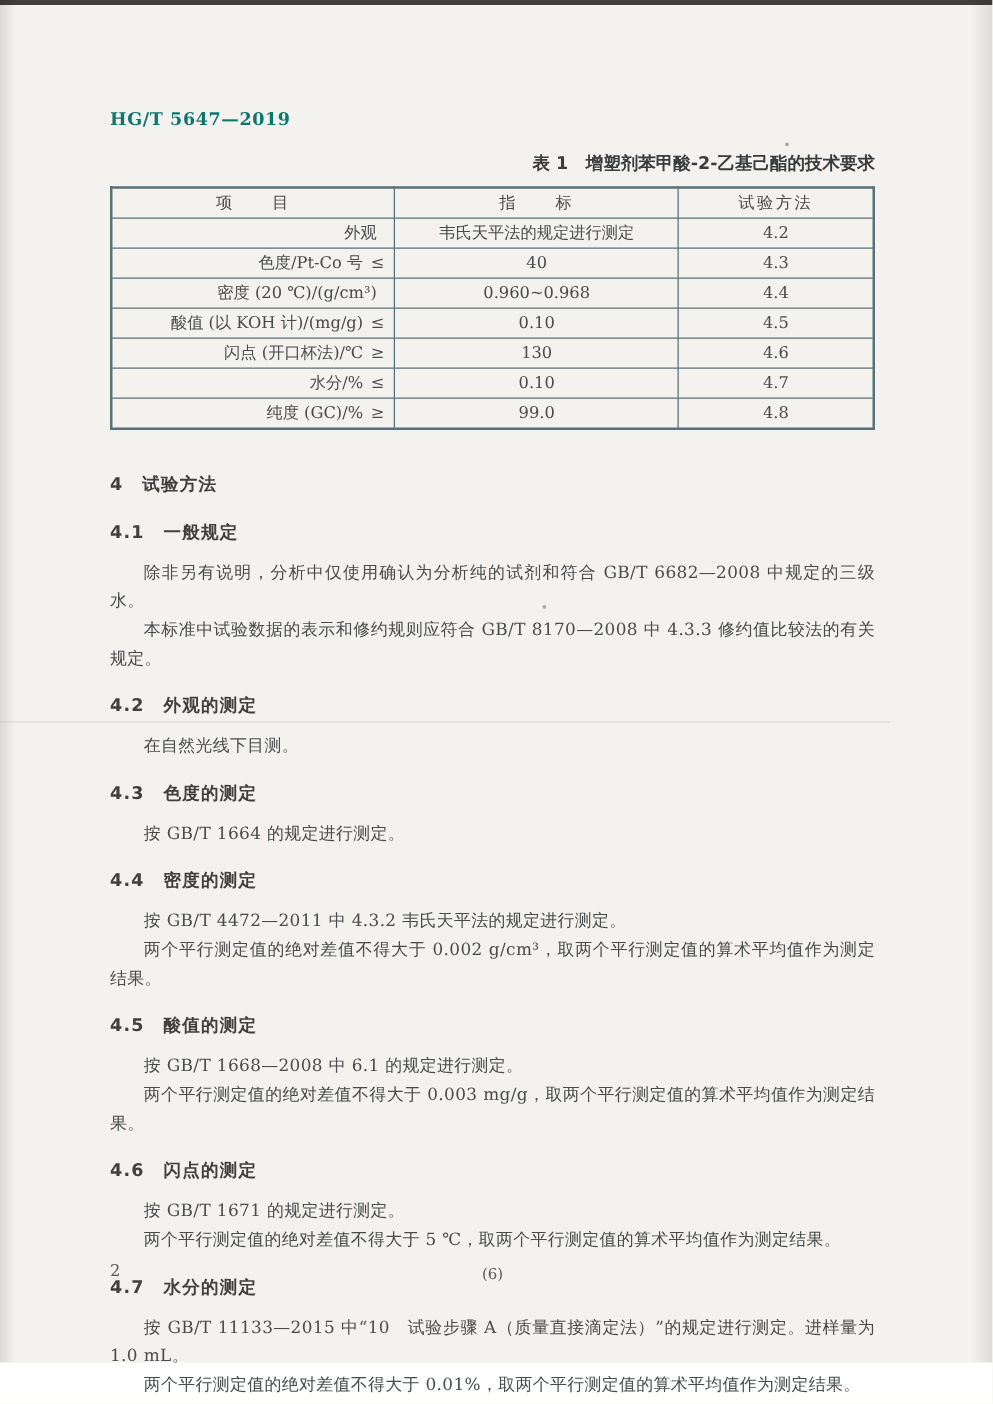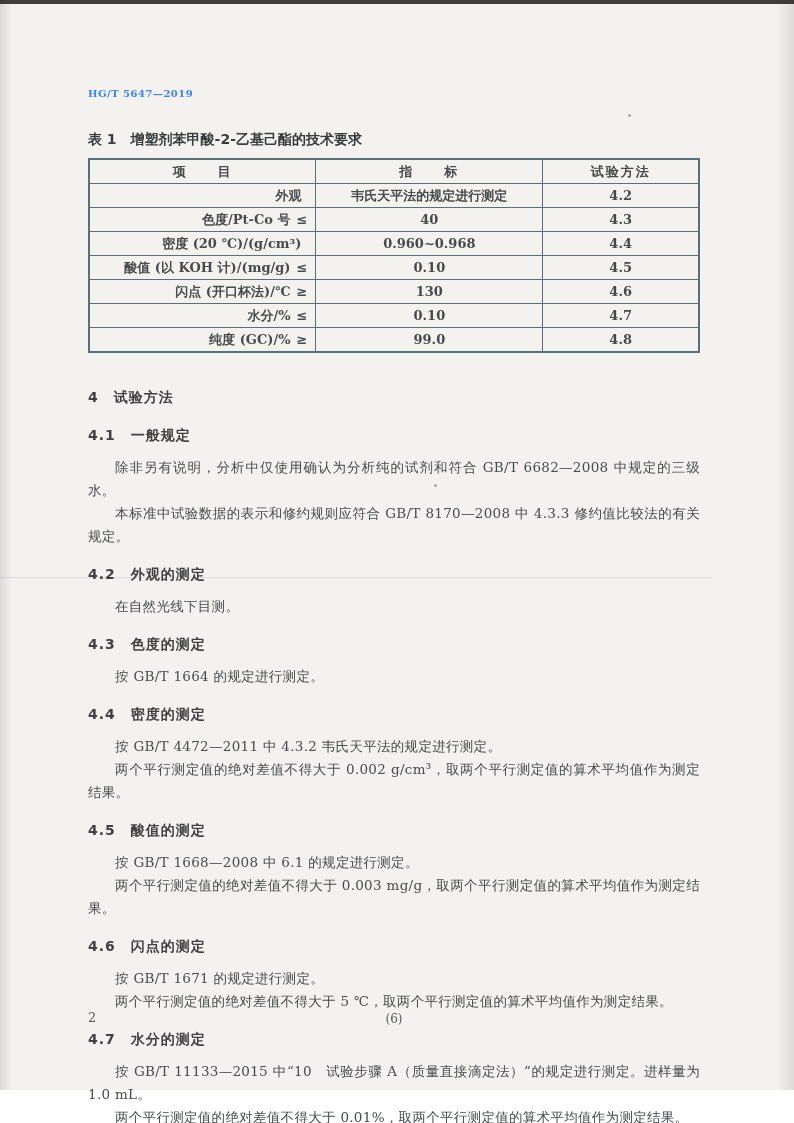--- a/index.html
+++ b/index.html
@@ -24,35 +24,35 @@
     position:absolute;right:0;top:0;width:18px;height:1090px;
     background:linear-gradient(to left,rgba(0,0,0,0.09),rgba(0,0,0,0));
   }
   .scan-faint-line{
     position:absolute;left:0;top:577px;width:712px;height:1px;
     background:rgba(90,112,120,0.16);
   }
   .speck{position:absolute;width:3px;height:3px;border-radius:50%;background:#6a6e6e;opacity:.55;}
   .content{position:absolute;left:88px;top:0;width:612px;}
   .doc-code{
-    margin-top:88px;font-size:10px;font-weight:bold;letter-spacing:.5px;
-    color:#3b82f6;font-family:"DejaVu Serif","Liberation Serif",serif;
+    margin-top:88px;font-size:14px;font-weight:bold;letter-spacing:.5px;
+    color:#0f766e;font-family:"DejaVu Serif","Liberation Serif",serif;
   }
   .table-title{
-    text-align:left;font-weight:bold;font-size:14px;color:#383c3d;
-    margin-top:32px;margin-bottom:9px;
+    text-align:right;font-weight:bold;font-size:14px;color:#383c3d;
+    margin-top:18px;margin-bottom:9px;
     font-family:"DejaVu Sans","Liberation Sans",sans-serif;
   }
   table.spec{
     width:100%;border-collapse:collapse;table-layout:fixed;
     border:2px solid #5a7078;font-size:13px;color:#474b4b;
   }
   table.spec th,table.spec td{
     border:1px solid #5a7078;padding:0 8px;height:23px;line-height:23px;
-    font-weight:bold;overflow:hidden;white-space:nowrap;
+    font-weight:normal;overflow:hidden;white-space:nowrap;
   }
   table.spec th{
     text-align:center;letter-spacing:2px;
     font-family:"DejaVu Sans","Liberation Sans",sans-serif;
   }
   .col-item{width:37.2%;}
   .col-value{width:37.2%;}
   .col-method{width:25.6%;}
   td.c-item .cellflex{display:flex;justify-content:flex-end;align-items:center;}
   td.c-value,td.c-method{text-align:center;}

